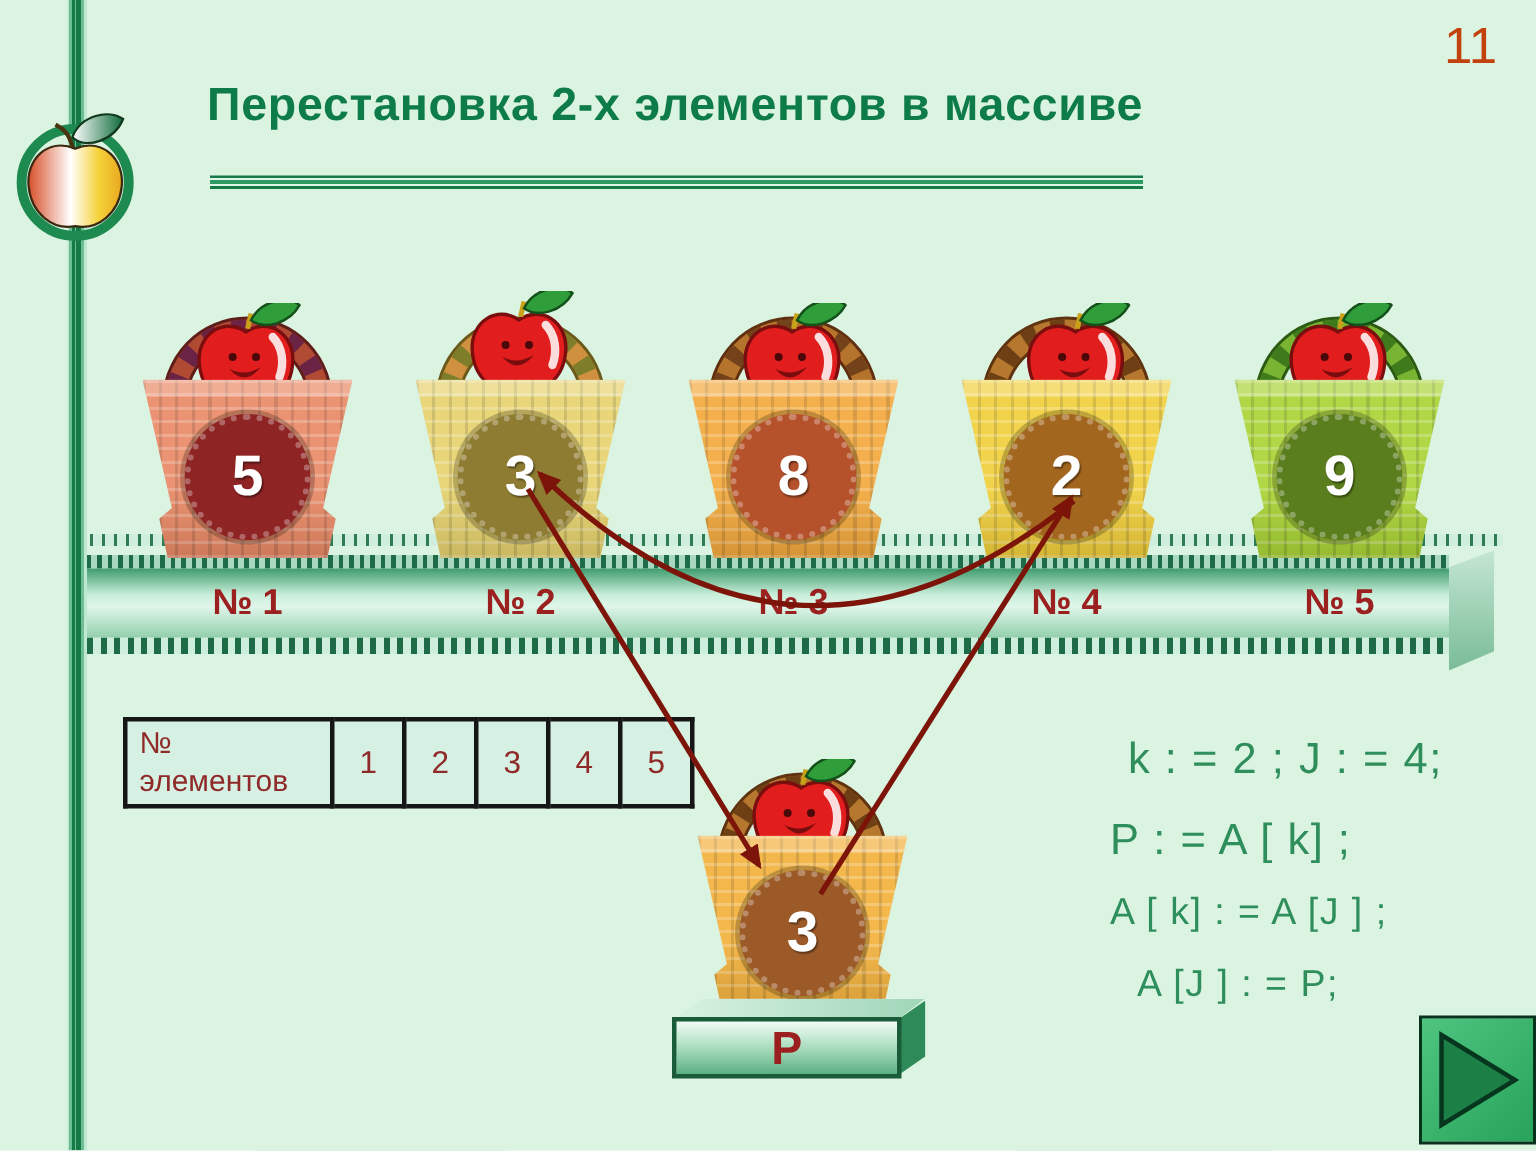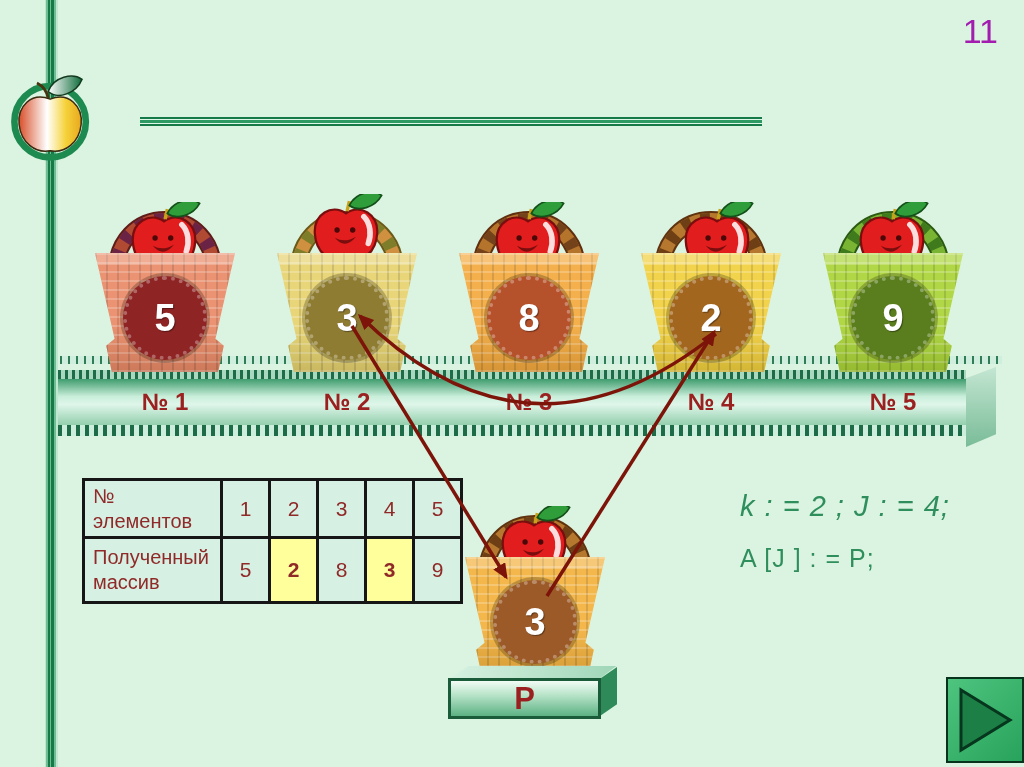--- a/index.html
+++ b/index.html
@@ -6,21 +6,21 @@
   body{font-family:"Liberation Sans",sans-serif;}
   .slide{position:relative;width:1024px;height:767px;background:#dbf3e1;overflow:hidden;}
 
   
   .vline{position:absolute;left:45px;top:0;width:13px;height:767px;z-index:1;
     background:linear-gradient(90deg,#bfe8d0 0 1px,#6fbd94 1px 3px,#157a45 3px 5px,#6fbd94 5px 6px,#157a45 6px 9px,#6fbd94 9px 11px,#bfe8d0 11px 13px);}
 
   
   .logo{position:absolute;left:5px;top:68px;width:94px;height:96px;z-index:6;}
 
-  .page-number{position:absolute;right:26px;top:12px;font-size:34px;color:#a21caf;z-index:2;}
+  .page-number{position:absolute;right:26px;top:12px;font-size:34px;color:#c2410c;z-index:2;}
 
   .title{position:absolute;left:100px;top:52px;width:700px;text-align:center;
     font-size:31px;font-weight:bold;color:#0e7c48;z-index:2;letter-spacing:.5px;}
   .title-underline{position:absolute;left:140px;top:117px;width:622px;height:9px;z-index:2;
     background:linear-gradient(180deg,#157a47 0 2px,#dff5e8 2px 3px,#2e9a63 3px 6px,#dff5e8 6px 7px,#157a47 7px 9px);}
 
   
   .shelf-back{position:absolute;left:60px;top:356px;width:942px;height:8px;z-index:1;
     background:repeating-linear-gradient(90deg,#2e7d55 0 2px,#cfeedd 2px 8px);}
   .shelf{position:absolute;left:58px;top:370px;width:908px;height:68px;z-index:1;}
@@ -80,24 +80,24 @@
     clip-path:polygon(1% 100%,12% 0,99% 0,89% 100%);}
   .ped-side{position:absolute;left:152px;top:1px;width:17px;height:49px;background:#2e8a58;
     clip-path:polygon(0 24%,100% 0,100% 76%,0 100%);}
   .ped-front{position:absolute;left:0;top:12px;width:147px;height:35px;border:3px solid #1a5c3a;
     background:linear-gradient(180deg,#f2fcf5 0%,#b8e4c9 40%,#5cb183 100%);
     display:flex;align-items:center;justify-content:center;}
   .ped-label{font-size:31px;font-weight:bold;color:#9b1f1f;line-height:1;}
 
   
   .code{position:absolute;left:740px;top:490px;width:280px;color:#2f8f5c;z-index:3;letter-spacing:1px;}
-  .code .l1{font-size:29px;margin:0 0 21px;font-style:italic;}
+  .code .l1{font-size:29px;margin:0 12px 21px;}
   .code .l2{font-size:29px;margin:0 0 17px;}
   .code .l3{font-size:25px;margin:0 0 19px;}
-  .code .l4{font-size:25px;margin:0;}
+  .code .l4{font-size:25px;margin:18px;}
 
   .arrows{position:absolute;left:0;top:0;width:1024px;height:767px;z-index:5;pointer-events:none;}
 
   .nav-button{position:absolute;left:946px;top:677px;width:78px;height:86px;z-index:6;
     background:linear-gradient(135deg,#4ec47f,#28a35c);border:2px solid #07331c;box-sizing:border-box;cursor:pointer;}
 </style>
 </head>
 <body>
 
 <svg width="0" height="0" style="position:absolute">
@@ -133,20 +133,21 @@
         </linearGradient>
       </defs>
       <circle cx="48" cy="56" r="38" fill="none" stroke="#1d8a50" stroke-width="7"></circle>
       <path d="M48 32 C28 24 13 40 15 59 C17 78 32 90 48 87 C64 90 79 78 81 59 C83 40 68 24 48 32 Z" fill="url(#apGrad)" stroke="#3a2a10" stroke-width="1.6"></path>
       <path d="M46 31 C44 22 40 18 34 15" stroke="#4a3310" stroke-width="3" fill="none"></path>
       <path d="M46 24 C52 8 72 4 82 11 C76 26 56 33 46 24 Z" fill="url(#lfGrad)" stroke="#123a1e" stroke-width="1.6"></path>
     </svg>
   </div>
 
   <div class="page-number">11</div>
+  <div class="title">Перестановка 2-х элементов в массиве</div>
   <div class="title-underline"></div>
 
   <div class="shelf-back"></div>
 
   <div class="shelf">
     <div class="shelf-top-border"></div>
     <div class="shelf-face">
       <span class="shelf-label" style="left:62px">№ 1</span>
       <span class="shelf-label" style="left:244px">№ 2</span>
       <span class="shelf-label" style="left:426px">№ 3</span>
@@ -238,31 +239,20 @@
       <td class="lbl">
             <div>№</div>
             <div>элементов</div>
           </td>
       <td class="val">1</td>
       <td class="val">2</td>
       <td class="val">3</td>
       <td class="val">4</td>
       <td class="val">5</td>
     </tr>
-    <tr class="r3">
-      <td class="lbl">
-            <div>Полученный</div>
-            <div>массив</div>
-          </td>
-      <td class="val">5</td>
-      <td class="val hl">2</td>
-      <td class="val">8</td>
-      <td class="val hl">3</td>
-      <td class="val">9</td>
-    </tr>
   </tbody>
     </table>
 
   <div class="basket bp" style="left:460px;top:462px">
     <svg class="handle" viewBox="0 0 150 122">
       <path class="h-out" d="M26,120 C22,42 128,42 124,120"></path>
       <path class="h-base" d="M26,120 C22,42 128,42 124,120"></path>
       <path class="h-dash" d="M26,120 C22,42 128,42 124,120"></path>
     </svg>
     <svg class="apple" viewBox="0 0 70 64">
@@ -277,20 +267,22 @@
   <div class="pedestal">
     <div class="ped-top"></div>
     <div class="ped-side"></div>
     <div class="ped-front">
       <span class="ped-label">P</span>
     </div>
   </div>
 
   <div class="code">
     <div class="l1">k : = 2 ;  J : = 4;</div>
+    <div class="l2">P : = A [ k] ;</div>
+    <div class="l3">A [ k] : = A [J ] ;</div>
     <div class="l4">A [J ] : = P;</div>
   </div>
 
   <svg class="arrows" viewBox="0 0 1024 767">
     <defs>
       <marker id="ah" markerUnits="userSpaceOnUse" markerWidth="18" markerHeight="16" refX="13" refY="7" orient="auto">
         <path d="M0,0 L16,7 L0,14 Z" fill="#7c140a"></path>
       </marker>
     </defs>
     <path d="M716,334 Q530,482 360,316" fill="none" stroke="#7c140a" stroke-width="3.5" marker-end="url(#ah)"></path>

